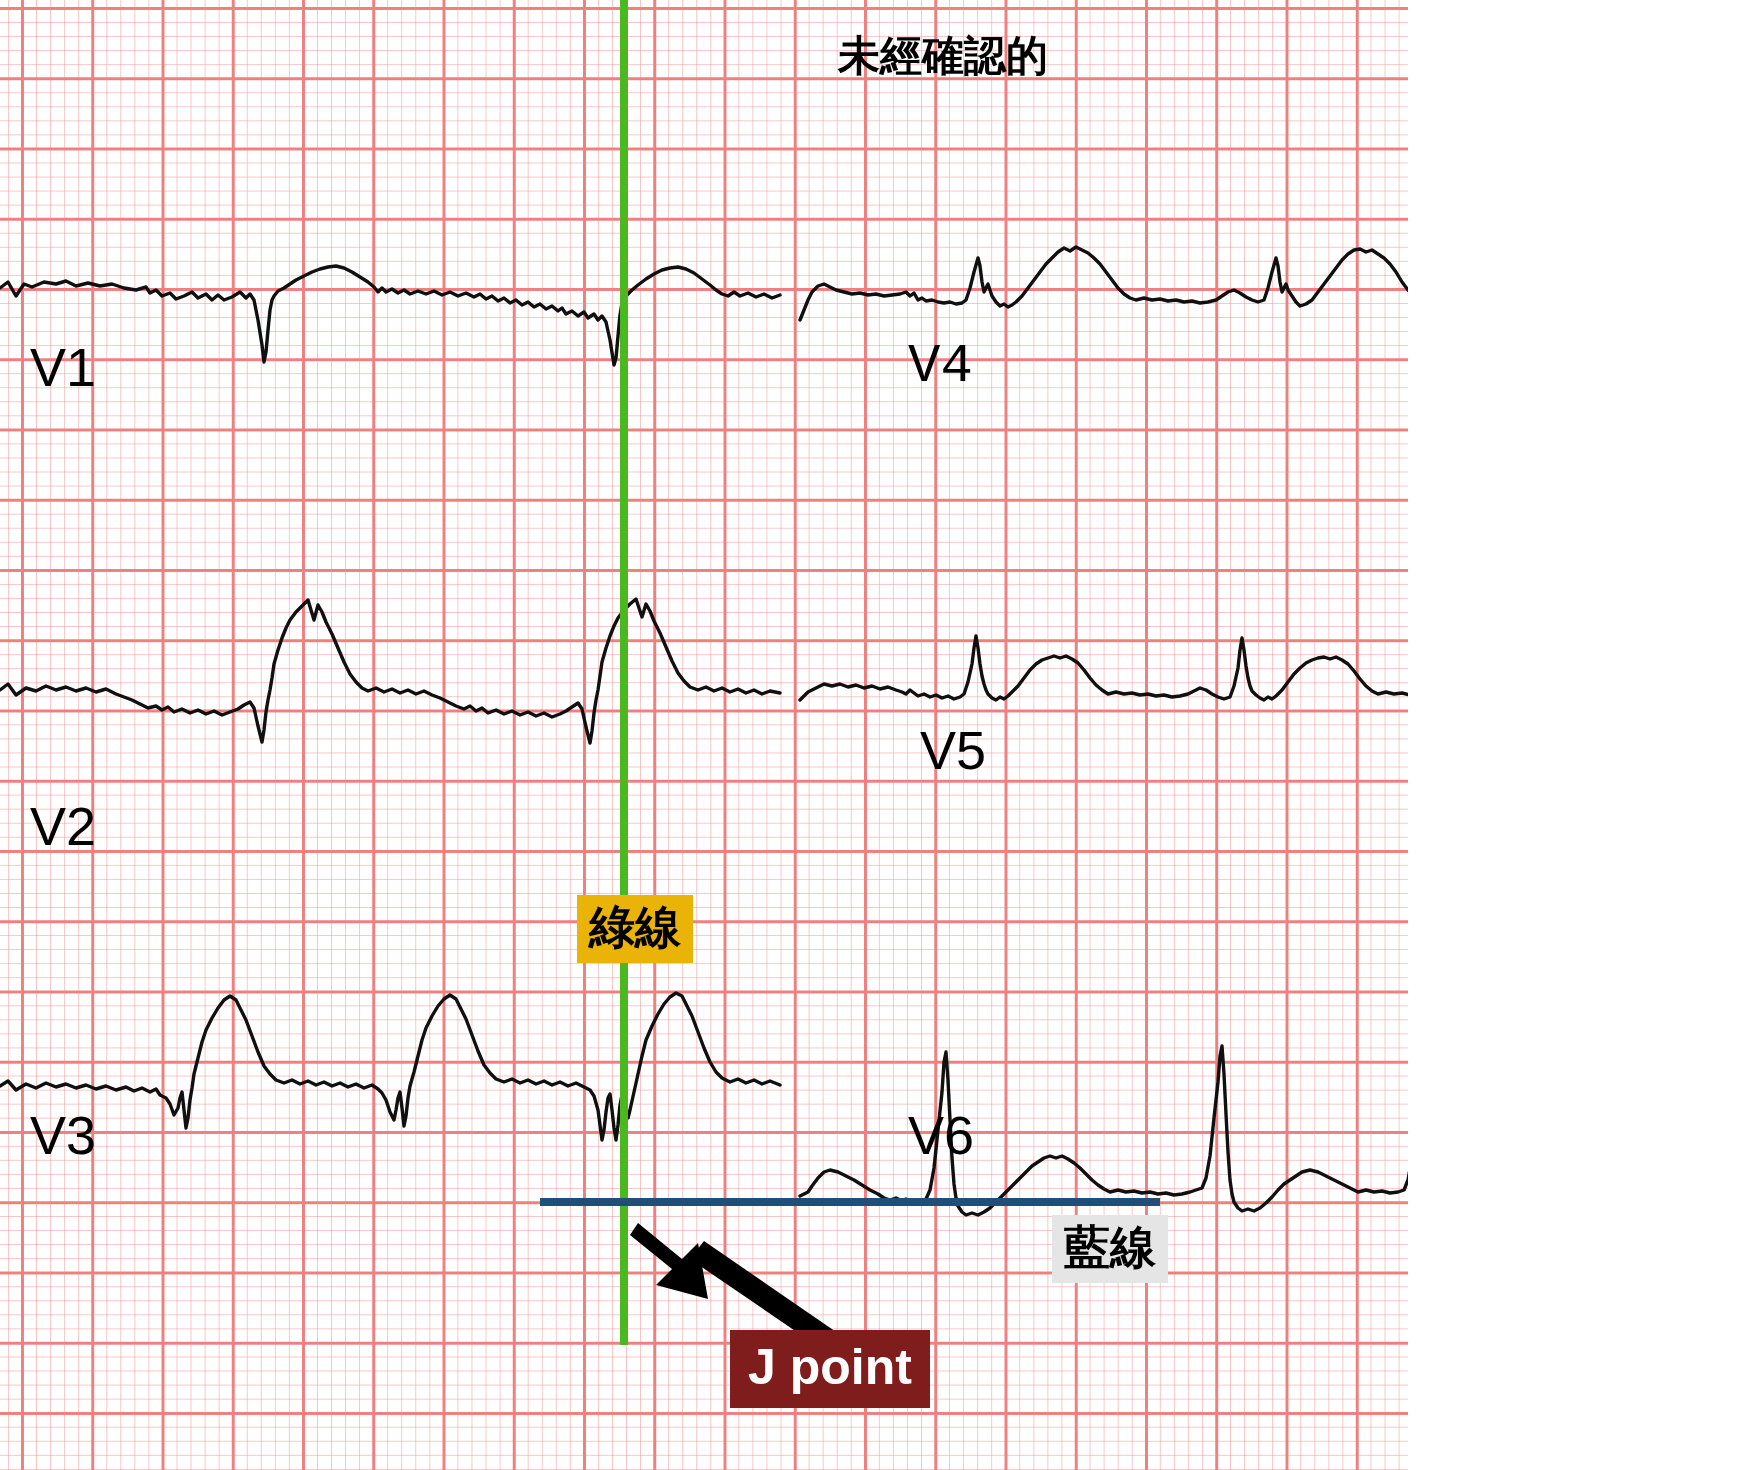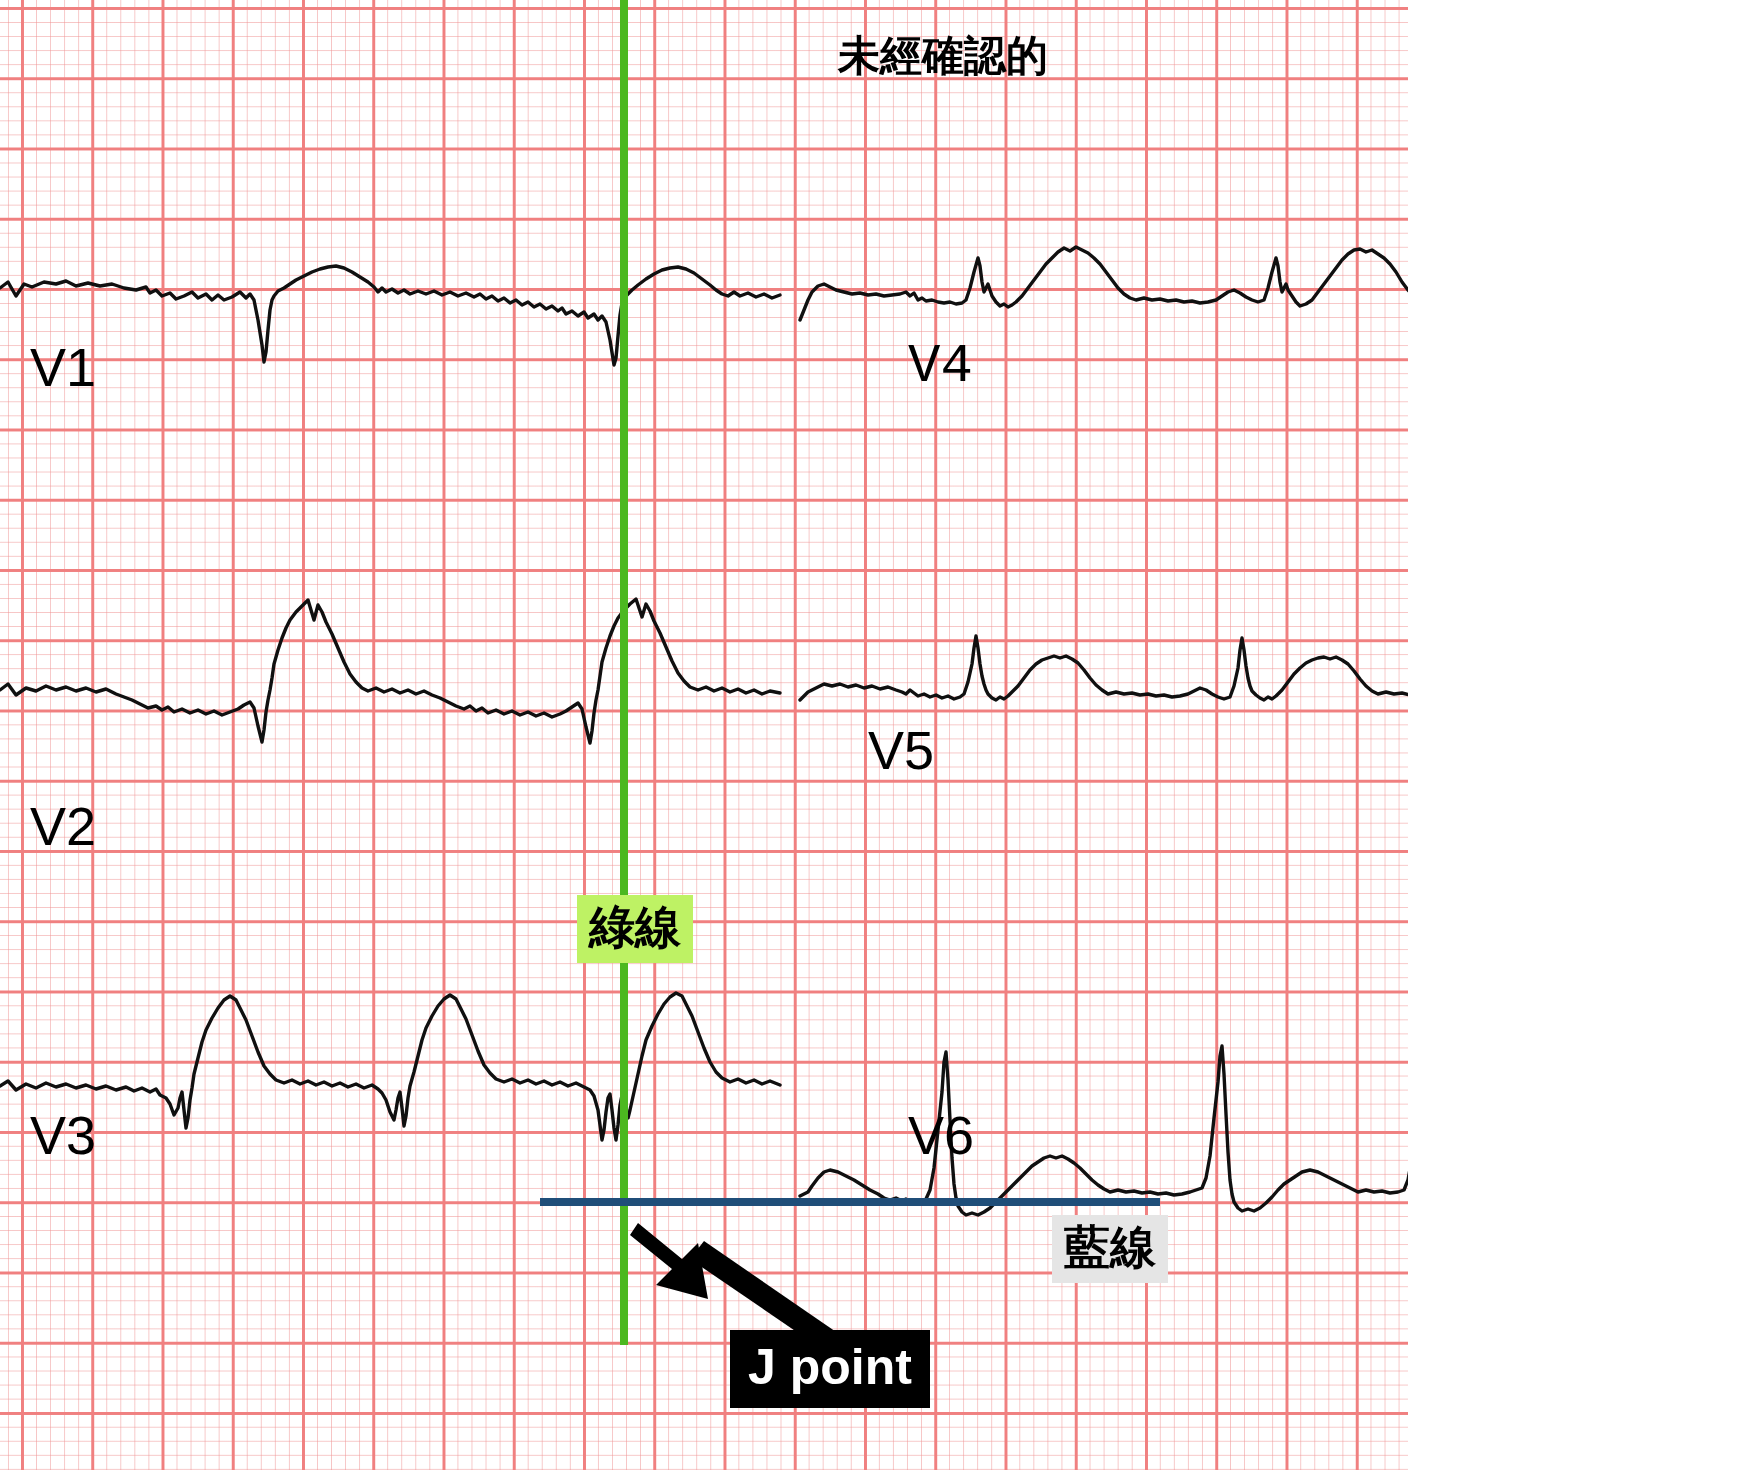--- a/index.html
+++ b/index.html
@@ -89,29 +89,29 @@
   .tag-box {
     position: absolute;
     font-family: "DejaVu Sans", sans-serif;
     font-size: 46px;
     font-weight: 700;
     line-height: 1;
     padding: 9px 12px 13px 12px;
     white-space: nowrap;
   }
   .tag-green {
-    background: #bef264;
+    background: #eab308;
     color: #000000;
   }
   .tag-blue {
     background: #e5e5e5;
     color: #000000;
   }
   .tag-black {
-    background: #000000;
+    background: #7f1d1d;
     color: #ffffff;
     font-family: "Liberation Sans", sans-serif;
     font-size: 50px;
     padding: 12px 18px 16px 18px;
   }
   .arrow-svg {
     position: absolute;
     pointer-events: none;
   }
 </style>
@@ -137,21 +137,21 @@
   <div class="vline-green" id="green-line" style="left: 620px; top: 0px; height: 1345px; background: rgb(76, 184, 32);"></div>
 
   <div class="hline-blue" id="blue-line" style="left: 540px; top: 1198px; width: 620px; background: rgb(31, 78, 121);"></div>
 
   <div class="title-text" style="left:838px; top:35px;">未經確認的</div>
 
   <div class="lead-label" style="left:30px;  top:340px;">V1</div>
   <div class="lead-label" style="left:30px;  top:755px;margin-top:44px;">V2</div>
   <div class="lead-label" style="left:30px;  top:1108px;">V3</div>
   <div class="lead-label" style="left:908px; top:340px;font-family:Liberation Mono, monospace;">V4</div>
-  <div class="lead-label" style="left:868px; top:723px;">V5</div>
+  <div class="lead-label" style="left:920px; top:723px;">V5</div>
   <div class="lead-label" style="left:908px; top:1108px;">V6</div>
 
   <div class="tag-box tag-green" style="left:577px; top:895px;">綠線</div>
 
   <div class="tag-box tag-blue" style="left:1052px; top:1215px;">藍線</div>
 
   <svg class="arrow-svg" style="left:630px; top:1215px; width:260px; height:160px;" viewBox="0 0 260 160">
     <path d="M 8 8 L 52 44 L 68 28 L 78 84 L 26 70 L 42 54 L 0 20 Z" fill="#000000"></path>
     <path d="M 60 44 L 215 150 L 228 132 L 74 26 Z" fill="#000000"></path>
   </svg>

